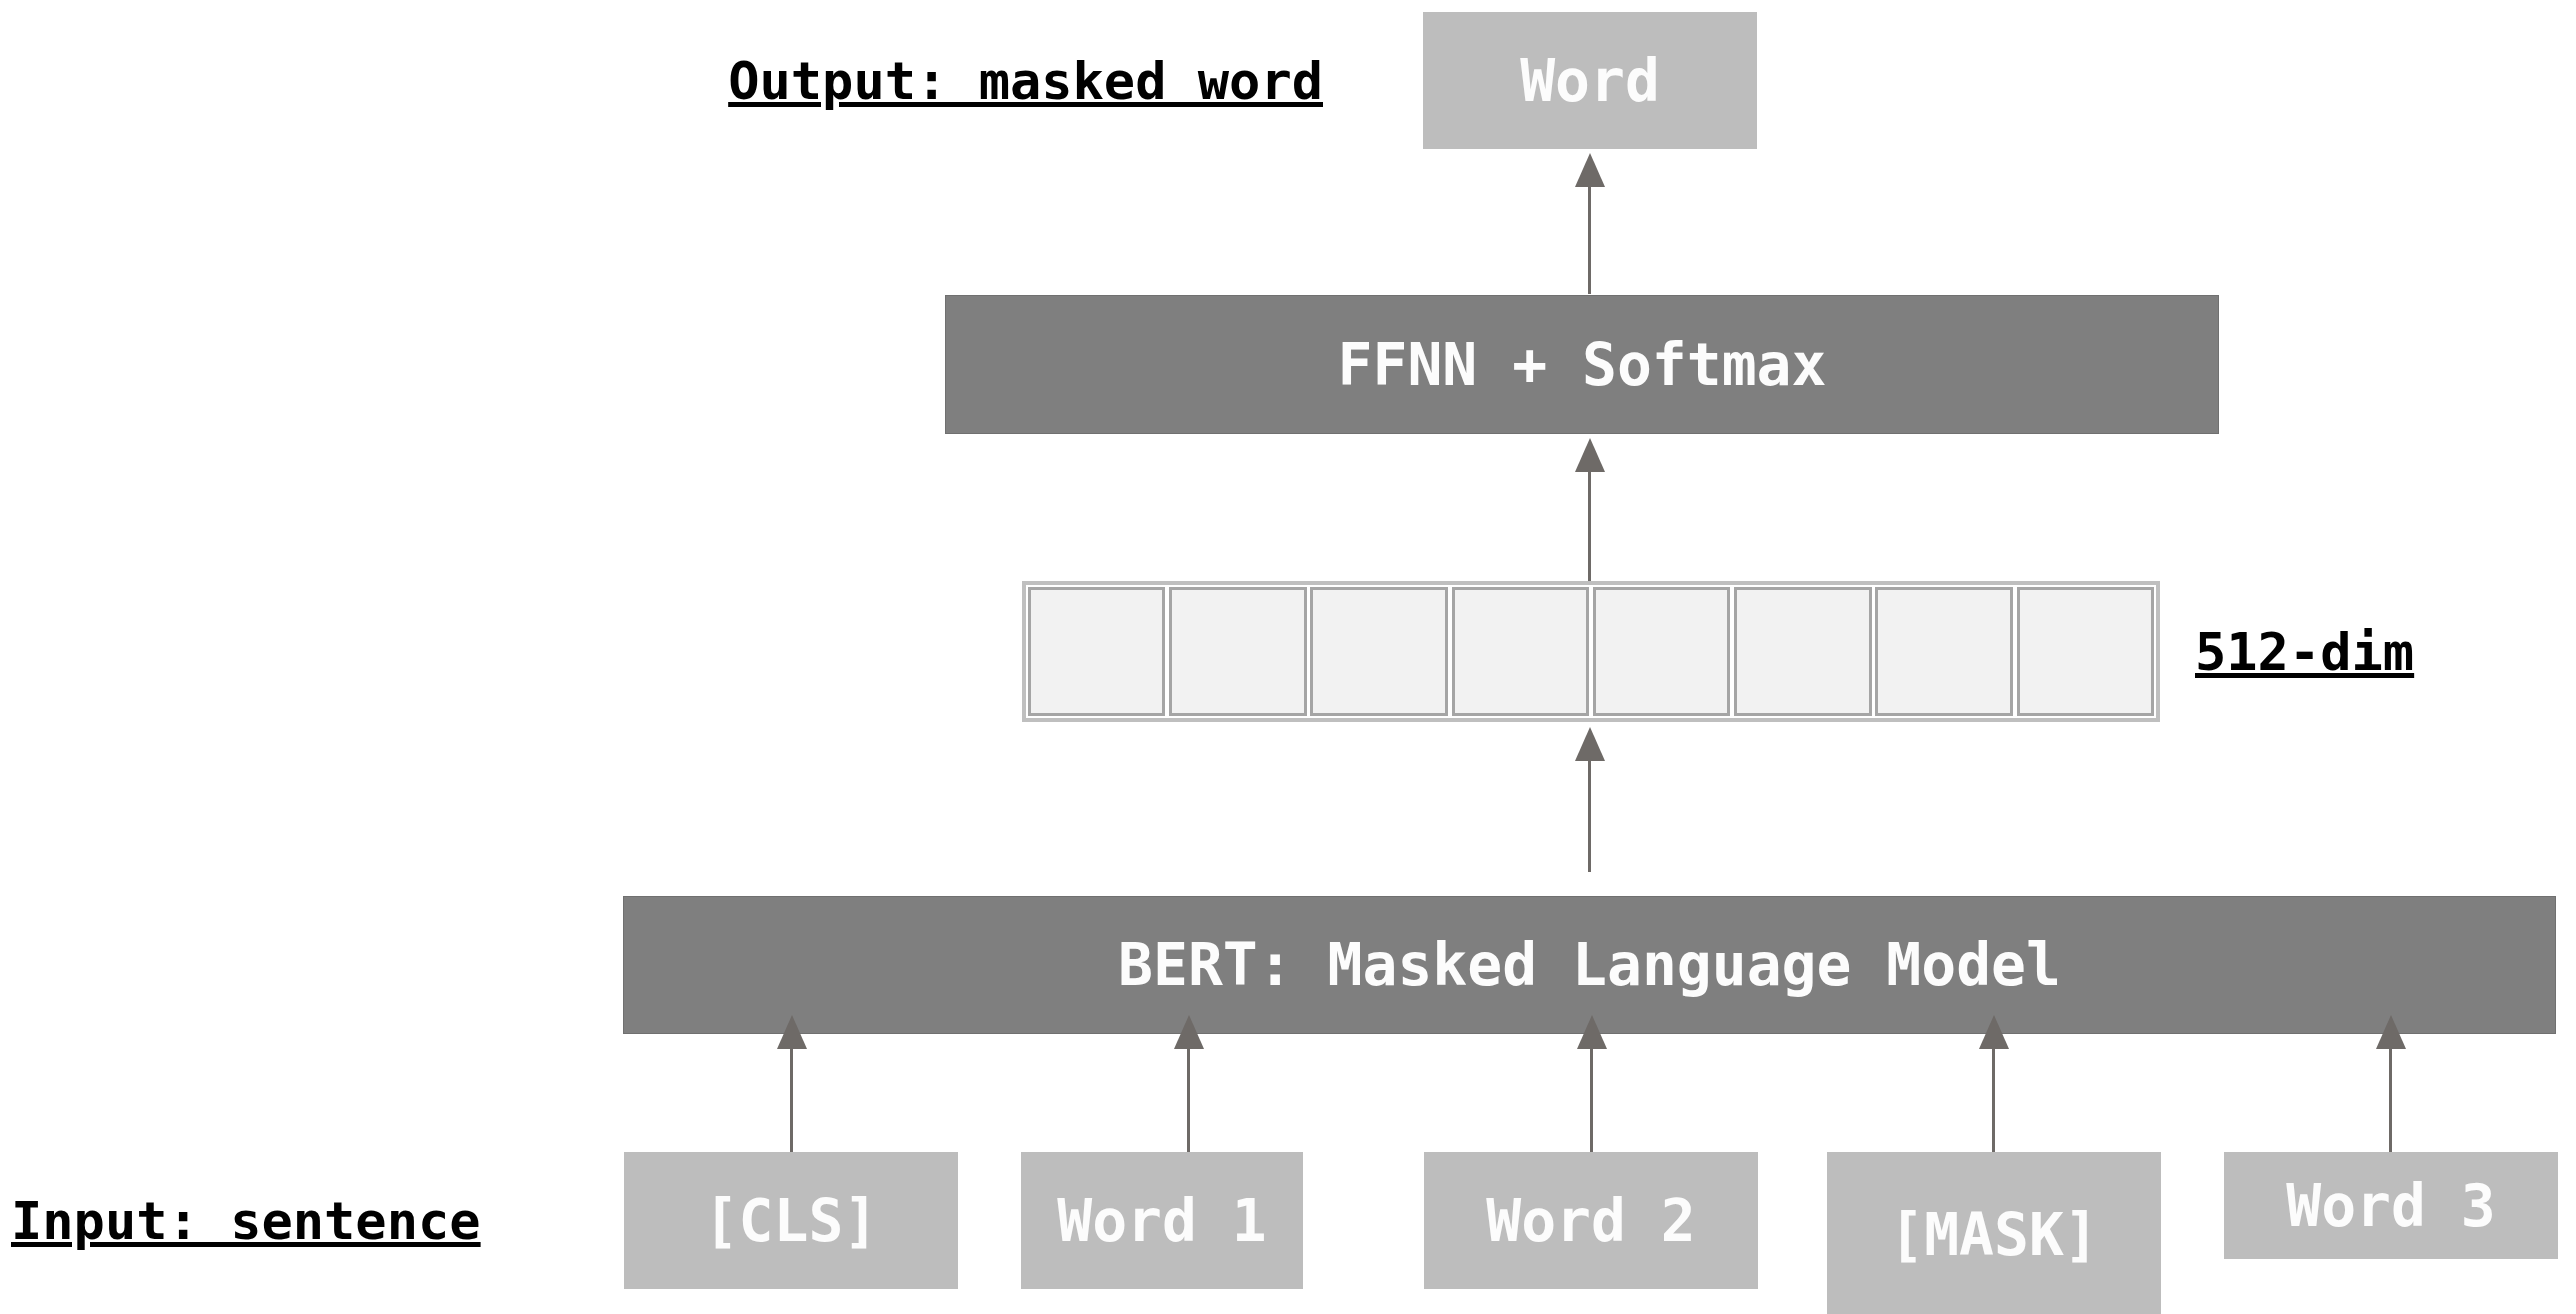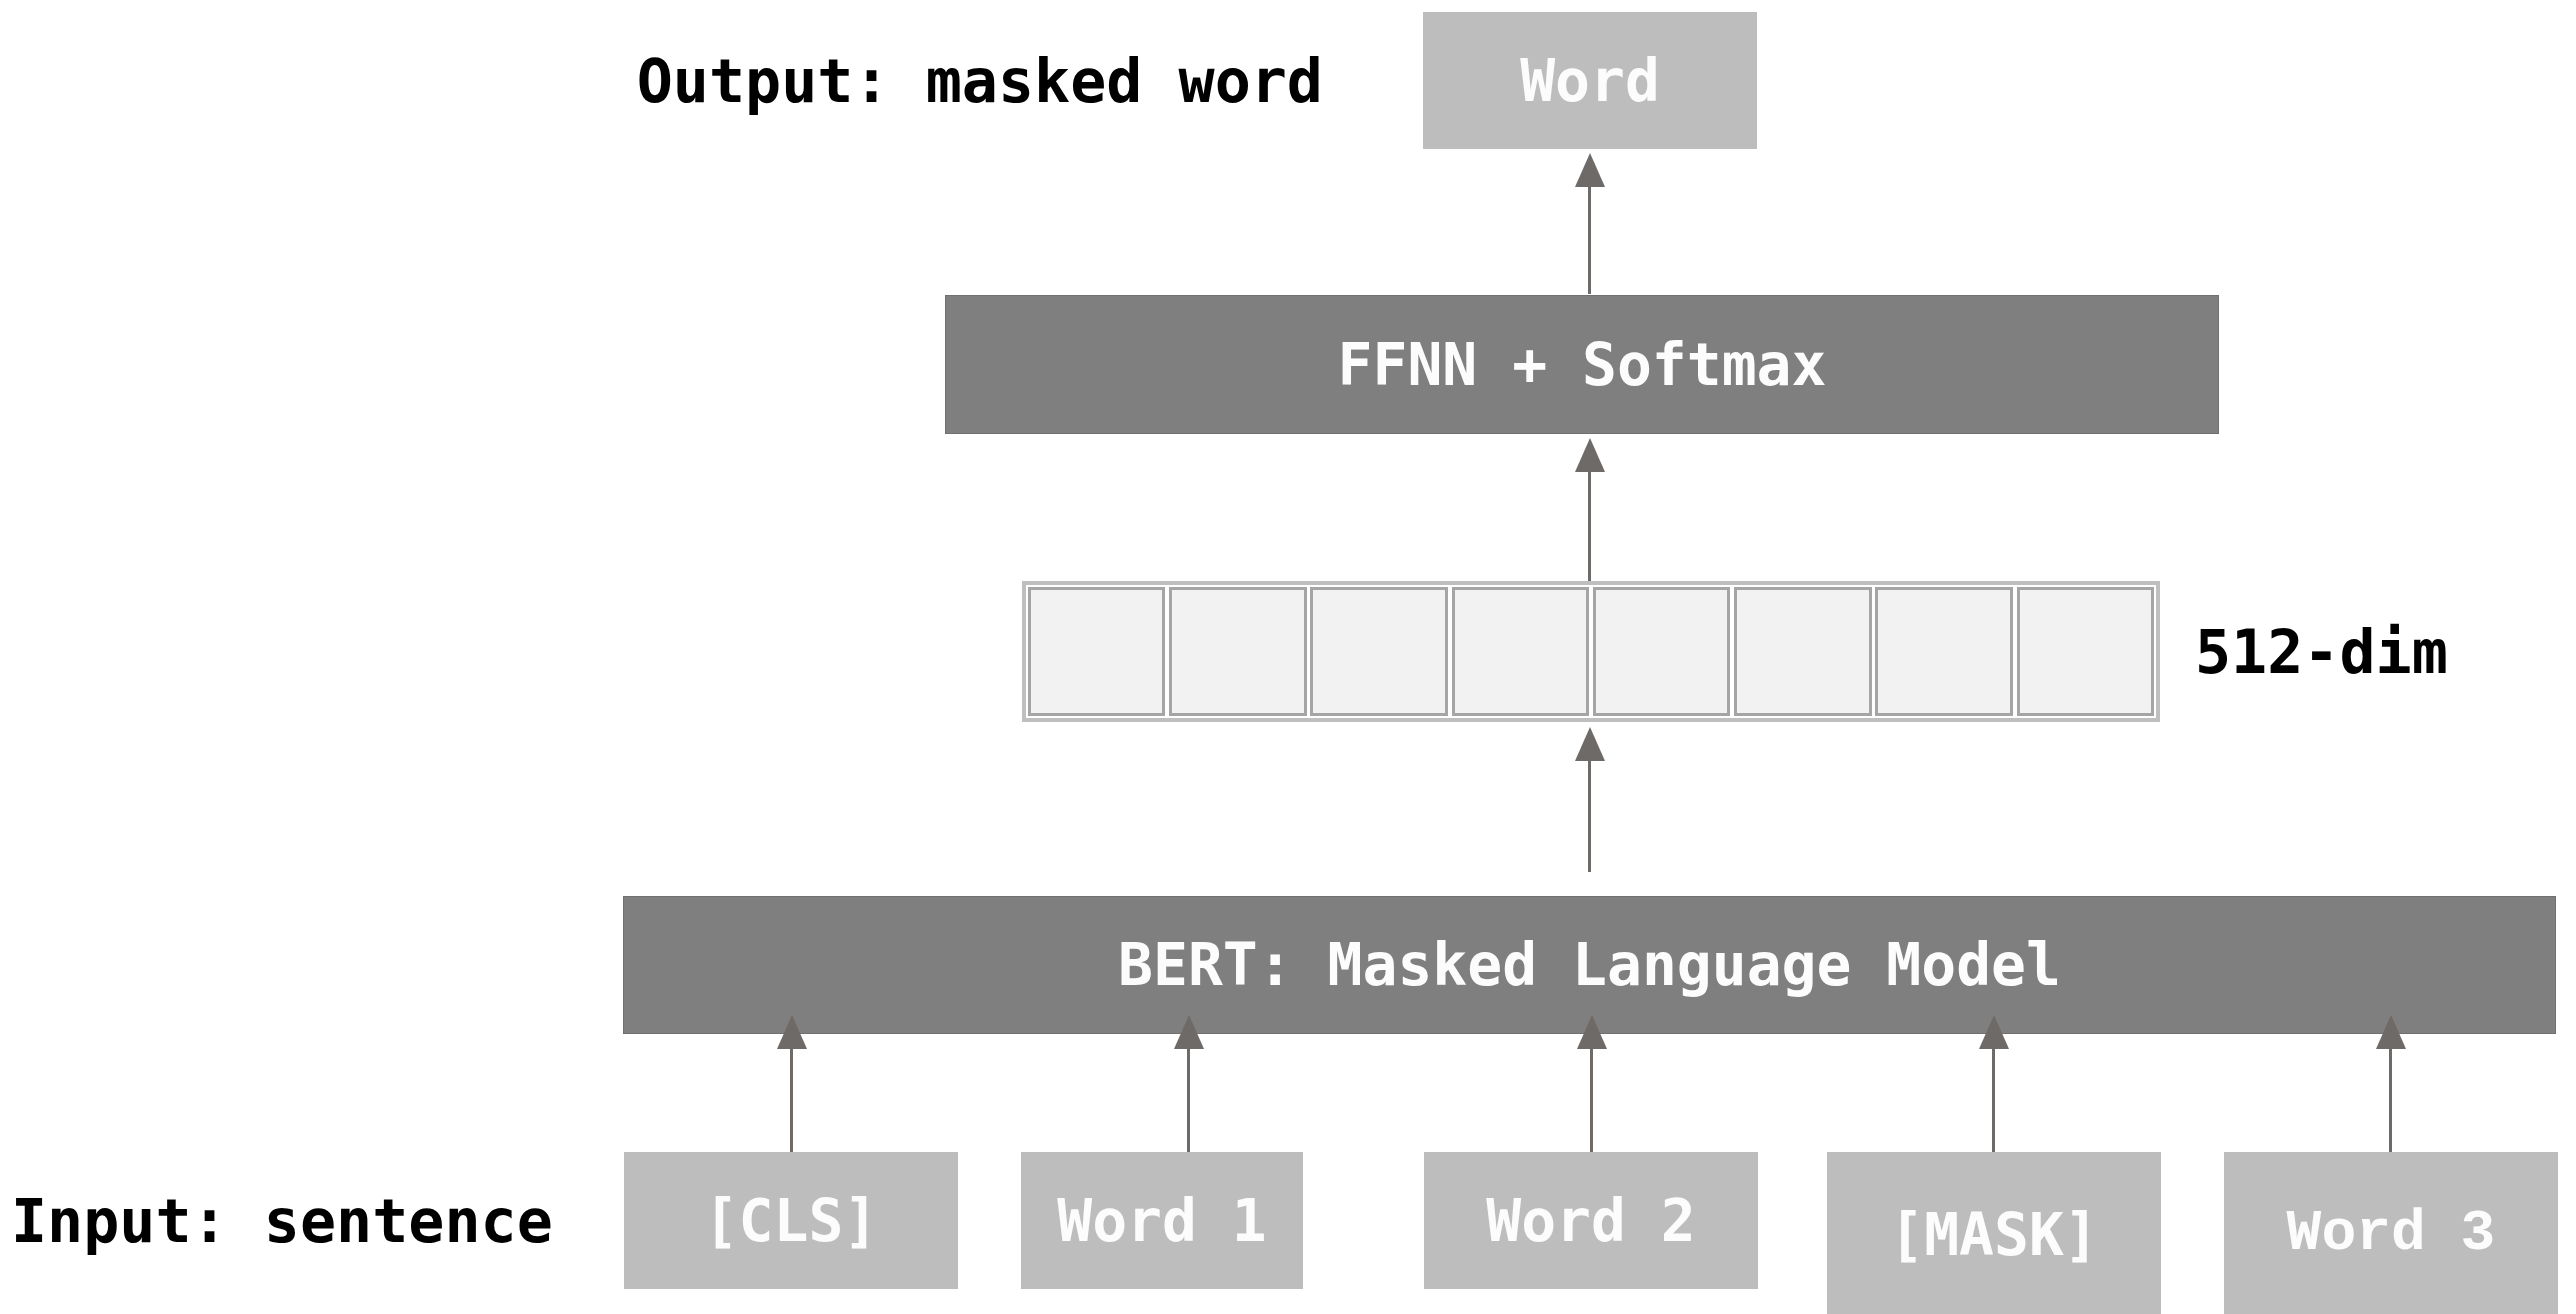--- a/index.html
+++ b/index.html
@@ -31,22 +31,23 @@
     background: var(--light-box, #bdbdbd);
     color: var(--box-text, #ffffff);
     justify-content: center;
   }
 
   .lbl {
     position: absolute;
     display: flex;
     align-items: center;
     color: var(--label-text, #000000);
-    font-size: 60px;
+    font-size: 52px;
     white-space: nowrap;
+    text-decoration: underline;
   }
   .lbl.right { justify-content: flex-end; }
 
   .arrow {
     position: absolute;
     width: 31px;
     display: flex;
     flex-direction: column;
     align-items: center;
   }
@@ -151,18 +152,18 @@
   </div>
   <div class="box light" style="left:1021px; top:1152px; width:282px; height:137px;">
     <span>Word 1</span>
   </div>
   <div class="box light" style="left:1424px; top:1152px; width:334px; height:137px;">
     <span>Word 2</span>
   </div>
   <div class="box light" style="left:1827px; top:1152px; width:334px; height:165px;">
     <span>[MASK]</span>
   </div>
-  <div class="box light" style="left:2224px; top:1152px; width:334px; height:163px;font-family:Liberation Mono, monospace;">
+  <div class="box light" style="left:2224px; top:1152px; width:334px; height:107px;">
     <span>Word 3</span>
   </div>
 
 </div>
 
 
 </body></html>

